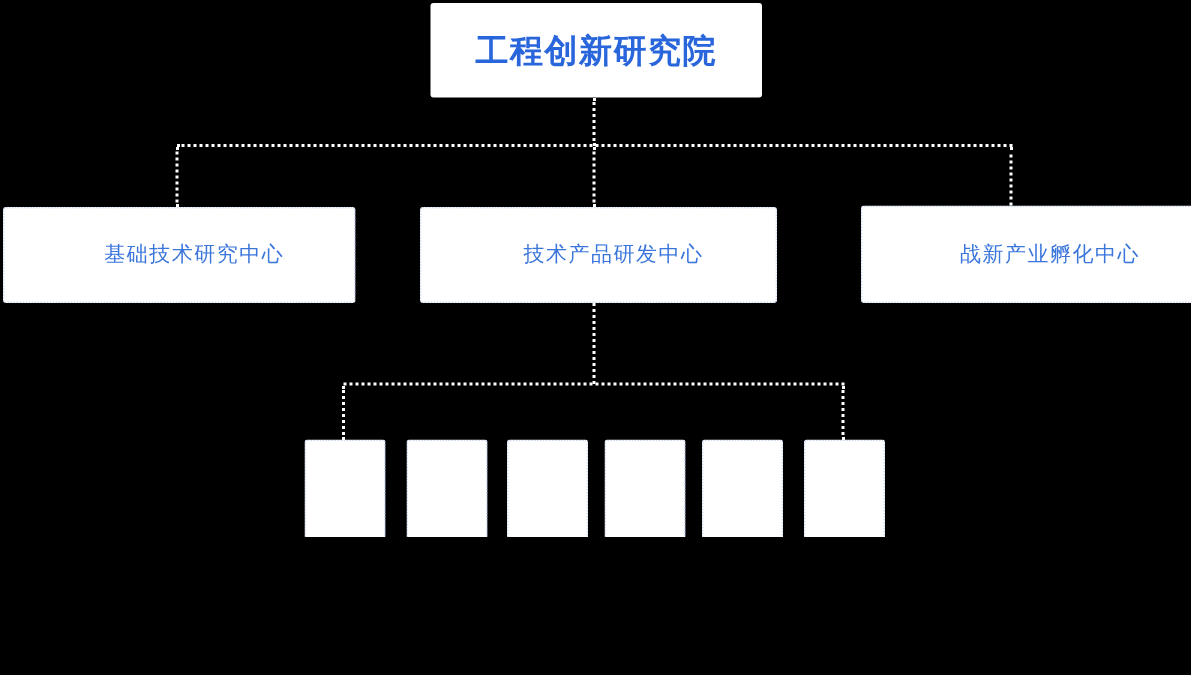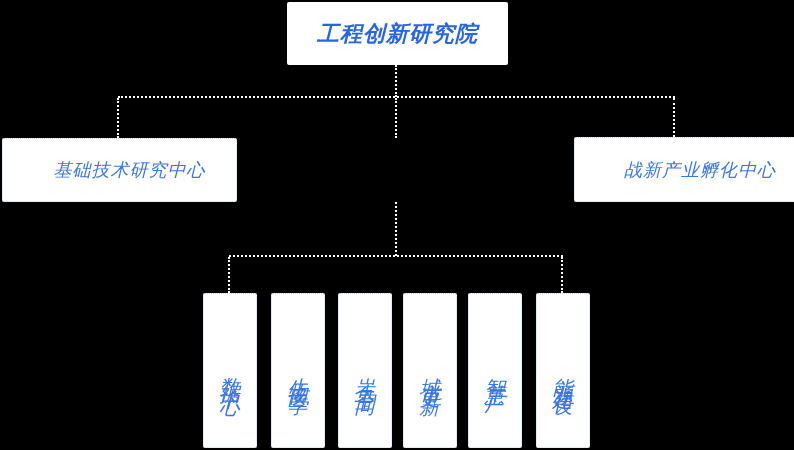--- a/index.html
+++ b/index.html
@@ -6,43 +6,42 @@
     --bg:#000000;
     --node-bg:#ffffff;
     --node-border:#c9d5f0;
     --root-text:#2a66db;
     --node-text:#3b76dc;
     --connector:#ffffff;
   }
   html,body{margin:0;padding:0;background:var(--bg);}
   .stage{
     position:relative;
-    width:794px;height:450px;
+    width:794px;height:358px;
     background:var(--bg);
     overflow:hidden;
     font-family:"Liberation Sans","DejaVu Sans",sans-serif;
-    font-style:italic;
   }
   .node{
     position:absolute;
     background:var(--node-bg);
     display:flex;align-items:center;justify-content:center;
     box-sizing:border-box;
     border-radius:2px;
   }
   .node.root{
     left:287px;top:2px;width:221px;height:63px;
     color:var(--root-text);
     font-size:22px;font-weight:bold;letter-spacing:1px;
   }
   .node.lvl2{
     top:138px;height:64px;
     border:1px dotted var(--node-border);
     color:var(--node-text);
-    font-size:18px;letter-spacing:1px;padding-left:20px;
+    font-size:14px;letter-spacing:1px;padding-left:20px;
   }
   .node.lvl2.b1{left:2px;width:235px;}
   .node.lvl2.b2{left:280px;width:238px;}
   .node.lvl2.b3{left:557px;width:232px;top:137px;height:65px;margin-left:17px;}
   .node.lvl3{
     top:293px;width:54px;height:155px;
     border:1px dotted var(--node-border);
     color:var(--node-text);
     font-size:20px;
   }
@@ -87,20 +86,23 @@
   <div class="conn v v6"></div>
   <div class="conn v v7"></div>
 
   <div class="node root">
     <span>工程创新研究院</span>
   </div>
 
   <div class="node lvl2 b1">
     <span>基础技术研究中心</span>
   </div>
+  <div class="node lvl2 b2">
+    <span>技术产品研发中心</span>
+  </div>
   <div class="node lvl2 b3">
     <span>战新产业孵化中心</span>
   </div>
 
   <div class="node lvl3 c1">
     <span class="vtext">数据中心</span>
   </div>
   <div class="node lvl3 c2">
     <span class="vtext">生物医学</span>
   </div>

